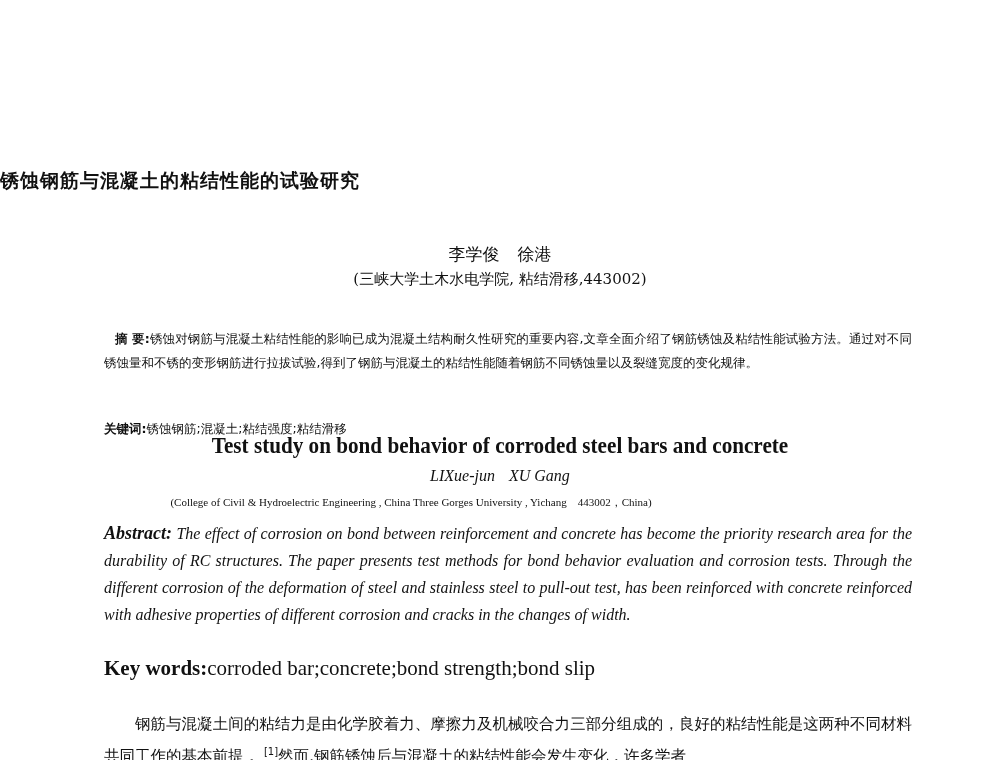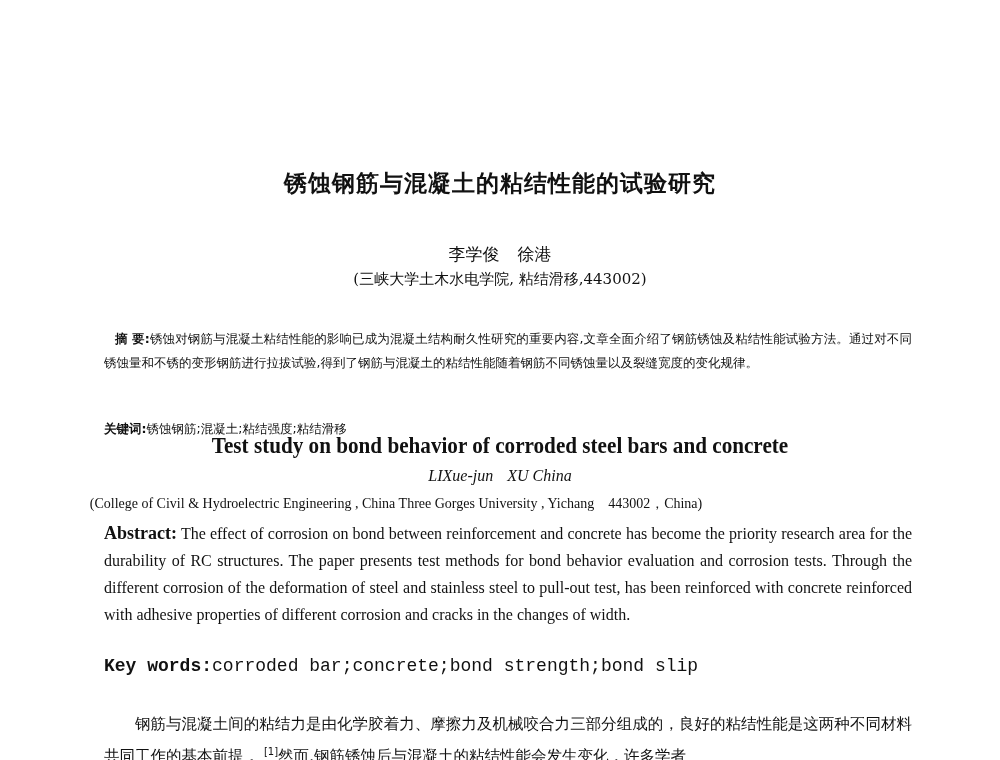--- a/index.html
+++ b/index.html
@@ -1,32 +1,32 @@
 <!DOCTYPE html>
 <html><head>
   <meta charset="utf-8">
   <style>
     html, body { margin:0; padding:0; background:#ffffff; }
     body { width:1000px; height:760px; position:relative; overflow:hidden; color:#111; font-family:"Liberation Serif","DejaVu Serif",serif; }
     .abs { position:absolute; }
-    .title-cn { left:0; width:1000px; top:168px; text-align:center; font-family:"DejaVu Sans",sans-serif; font-weight:bold; font-size:23px; letter-spacing:1px; }
+    .title-cn { left:0; width:1000px; top:168px; font-family:"DejaVu Sans",sans-serif; font-weight:bold; font-size:19px; letter-spacing:1px; }
     .authors-cn { left:0; width:1000px; top:243px; text-align:center; font-family:"DejaVu Sans",sans-serif; font-size:17px; }
     .authors-cn span + span { margin-left:18px; }
     .affil-cn { left:0; width:1000px; top:270px; text-align:center; font-family:"DejaVu Serif",serif; font-size:15px; }
     .abs-cn { left:104px; width:808px; top:327px; font-family:"DejaVu Sans",sans-serif; font-size:12.5px; line-height:24px; text-align:justify; }
     .abs-cn .lbl { font-weight:bold;margin-left:11px; }
     .kw-cn { left:104px; top:421px; font-family:"DejaVu Sans",sans-serif; font-size:12.5px; }
     .kw-cn .lbl { font-weight:bold; }
     .title-en { left:0; width:1000px; top:433px; text-align:center; font-family:"Liberation Serif",serif; font-weight:bold; font-size:23px; transform:scaleX(0.92); }
     .authors-en { left:0; width:1000px; top:467px; text-align:center; font-family:"Liberation Serif",serif; font-style:italic; font-size:16px; }
     .authors-en span + span { margin-left:14px; }
-    .affil-en { left:0; width:792px; top:495px; text-align:center; font-family:"Liberation Serif",serif; font-size:14px; }
-    .abs-en { left:104px; width:808px; top:520px; font-family:"Liberation Serif",serif; font-size:16px; line-height:27px; text-align:justify; }
+    .affil-en { left:0; width:792px; top:495px; text-align:center; font-family:"Liberation Serif",serif; font-size:11px;padding-left:15px; }
+    .abs-en { left:104px; width:808px; top:520px; font-family:"Liberation Serif",serif; font-size:16px; line-height:27px; text-align:justify;font-style:italic; }
     .abs-en .lbl { font-weight:bold; font-size:18px; }
-    .kw-en { left:104px; top:656px; font-family:Liberation Mono, monospace; font-size:18px; }
+    .kw-en { left:104px; top:656px; font-family:Liberation Serif, serif; font-size:21px; }
     .kw-en .lbl { font-weight:bold; }
     .body-cn { left:104px; width:808px; top:711px; font-family:"DejaVu Sans",sans-serif; font-size:15.5px; line-height:27px; text-align:justify; text-indent:2em; }
     .body-cn sup { font-size:10px; }
   </style>
 </head>
 <body>
 
 <div class="abs title-cn">锈蚀钢筋与混凝土的粘结性能的试验研究</div>
 
 <div class="abs authors-cn">
@@ -39,21 +39,21 @@
   <span class="lbl">摘 要:</span><span>锈蚀对钢筋与混凝土粘结性能的影响已成为混凝土结构耐久性研究的重要内容,文章全面介绍了钢筋锈蚀及粘结性能试验方法。通过对不同锈蚀量和不锈的变形钢筋进行拉拔试验,得到了钢筋与混凝土的粘结性能随着钢筋不同锈蚀量以及裂缝宽度的变化规律。</span>
 </div>
 
 <div class="abs kw-cn">
   <span class="lbl">关键词:</span><span>锈蚀钢筋;混凝土;粘结强度;粘结滑移</span>
 </div>
 
 <div class="abs title-en">Test study on bond behavior of corroded steel bars and concrete</div>
 
 <div class="abs authors-en">
-  <span>LIXue-jun</span><span>XU China</span>
+  <span>LIXue-jun</span><span>XU Gang</span>
 </div>
 
 <div class="abs affil-en" style="white-space:pre;">(College of Civil &amp; Hydroelectric Engineering , China Three Gorges University , Yichang    443002，China)</div>
 
 <div class="abs abs-en">
   <span class="lbl">Abstract:</span><span> The effect of corrosion on bond between reinforcement and concrete has become the priority research area for the durability of RC structures. The paper presents test methods for bond behavior evaluation and corrosion tests. Through the different corrosion of the deformation of steel and stainless steel to pull-out test, has been reinforced with concrete reinforced with adhesive properties of different corrosion and cracks in the changes of width.</span>
 </div>
 
 <div class="abs kw-en">
   <span class="lbl">Key words:</span><span>corroded bar;concrete;bond strength;bond slip</span>

